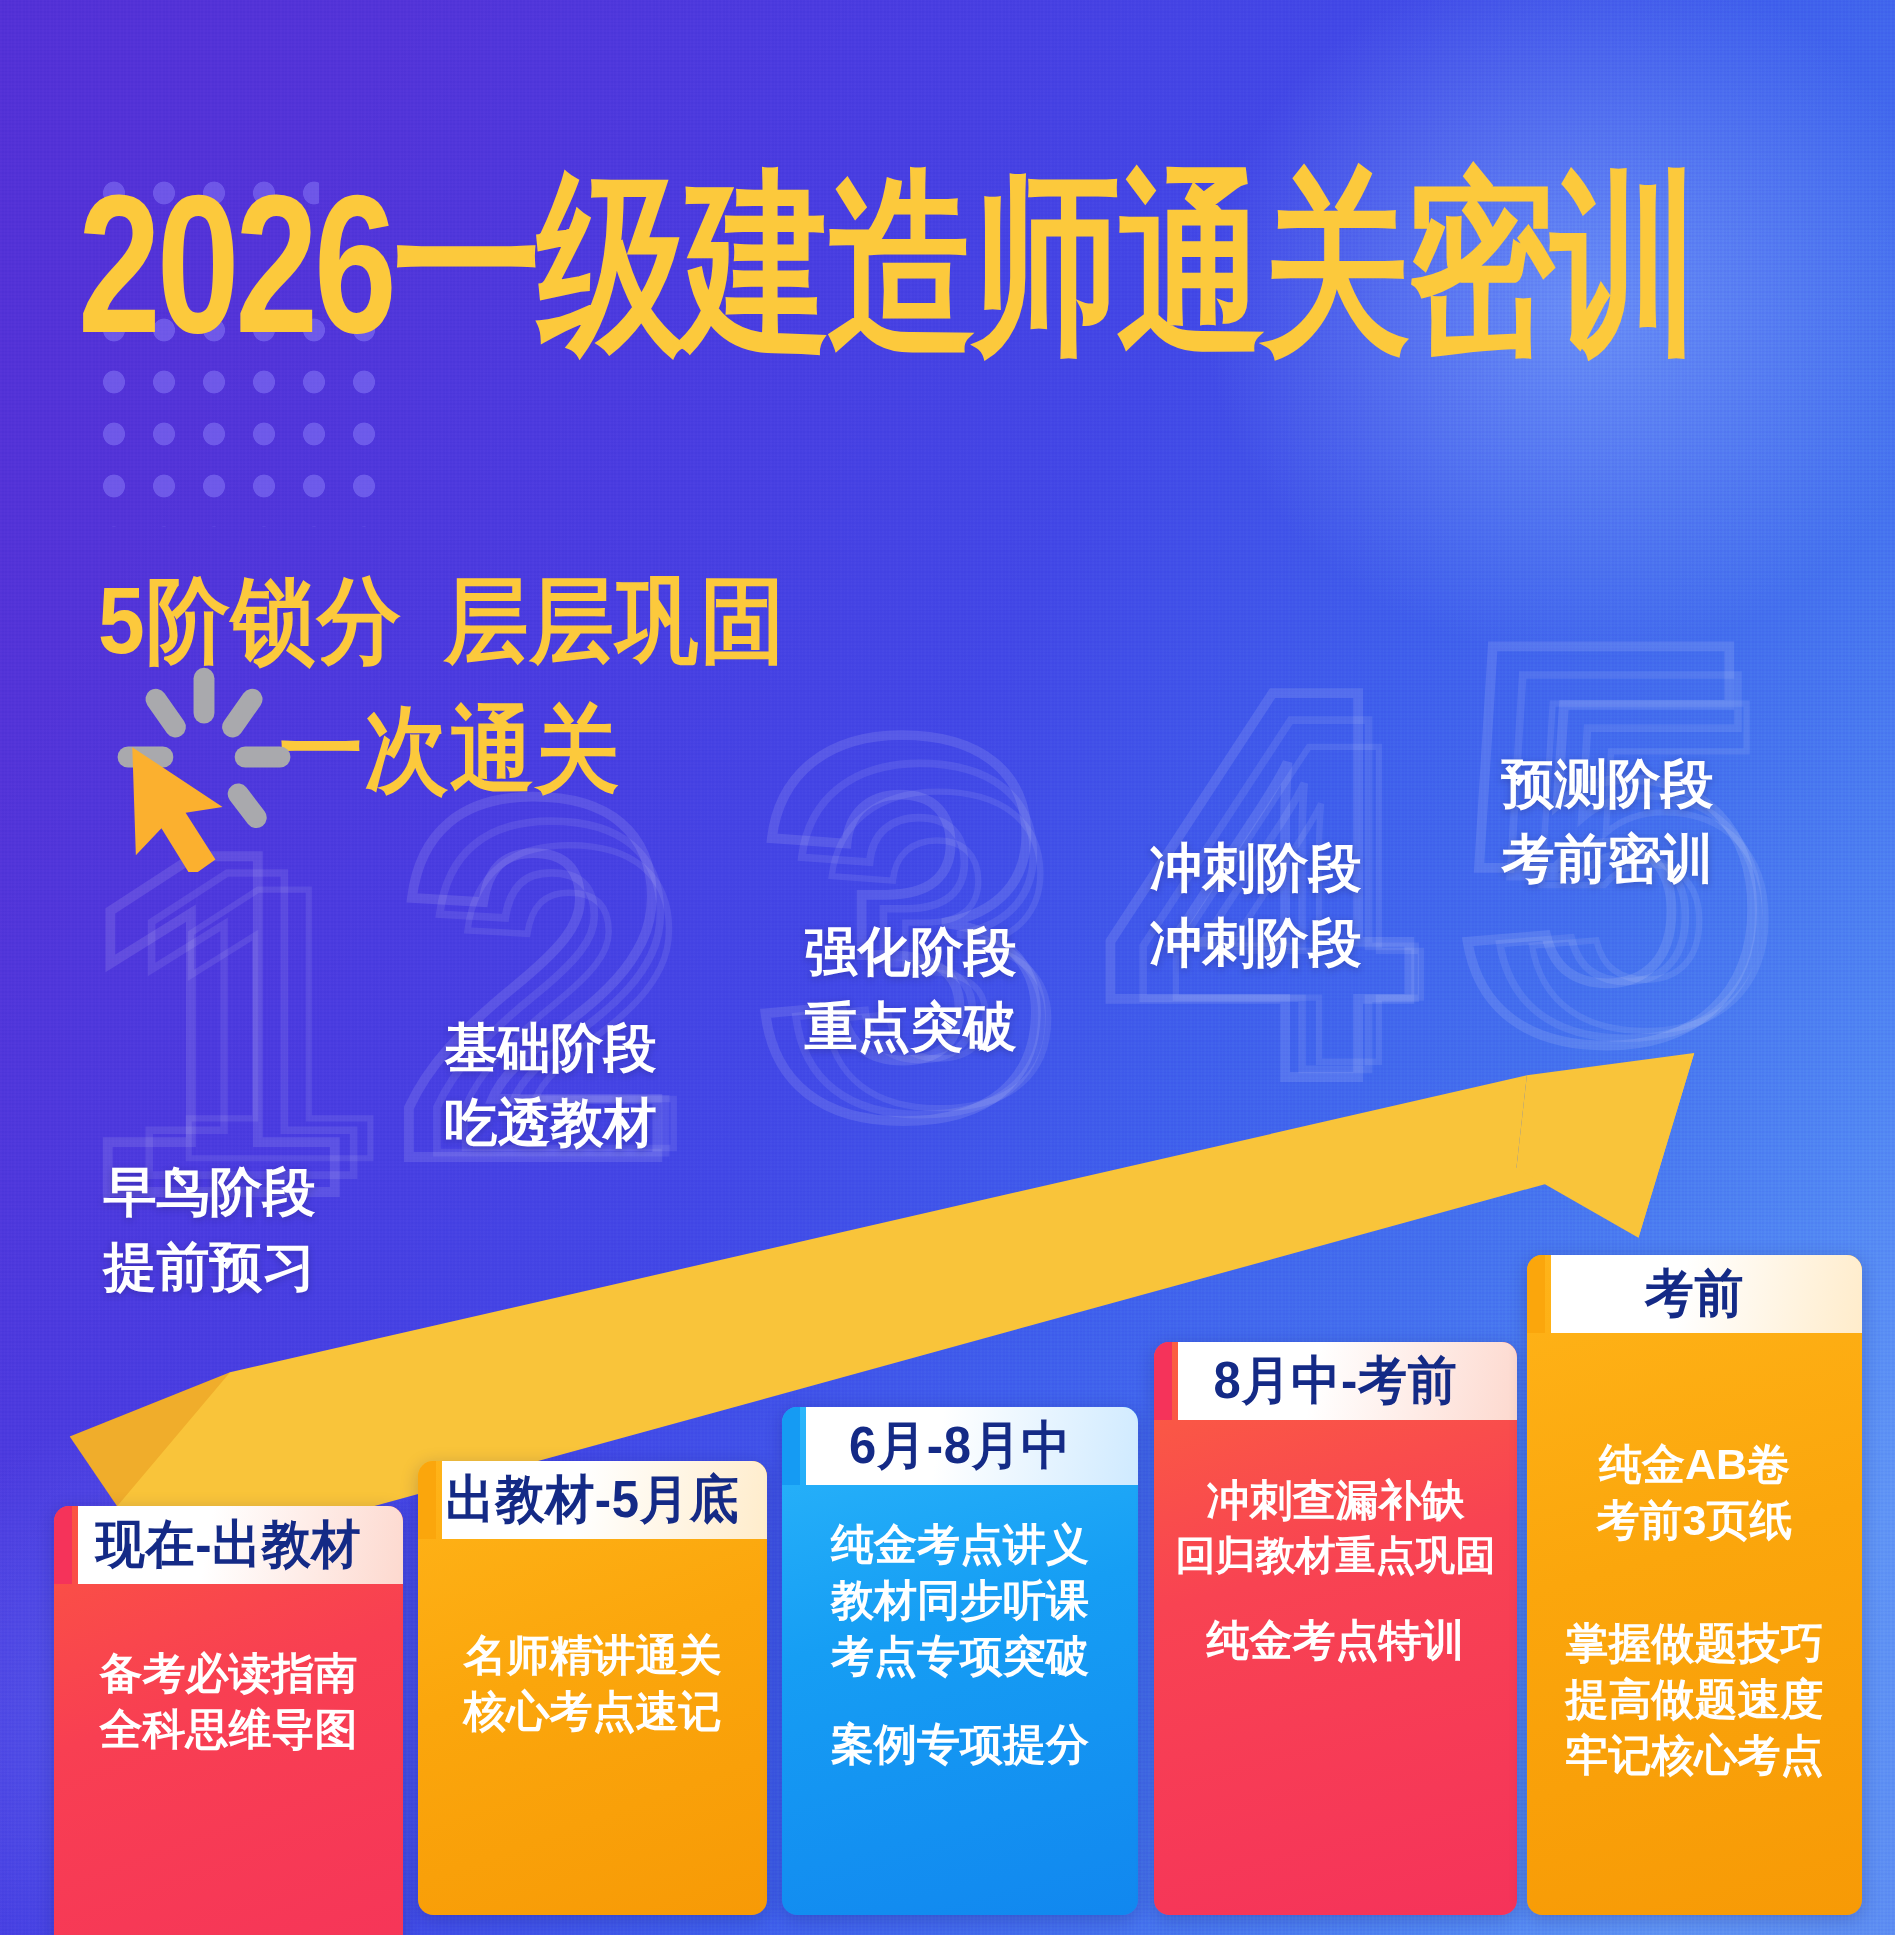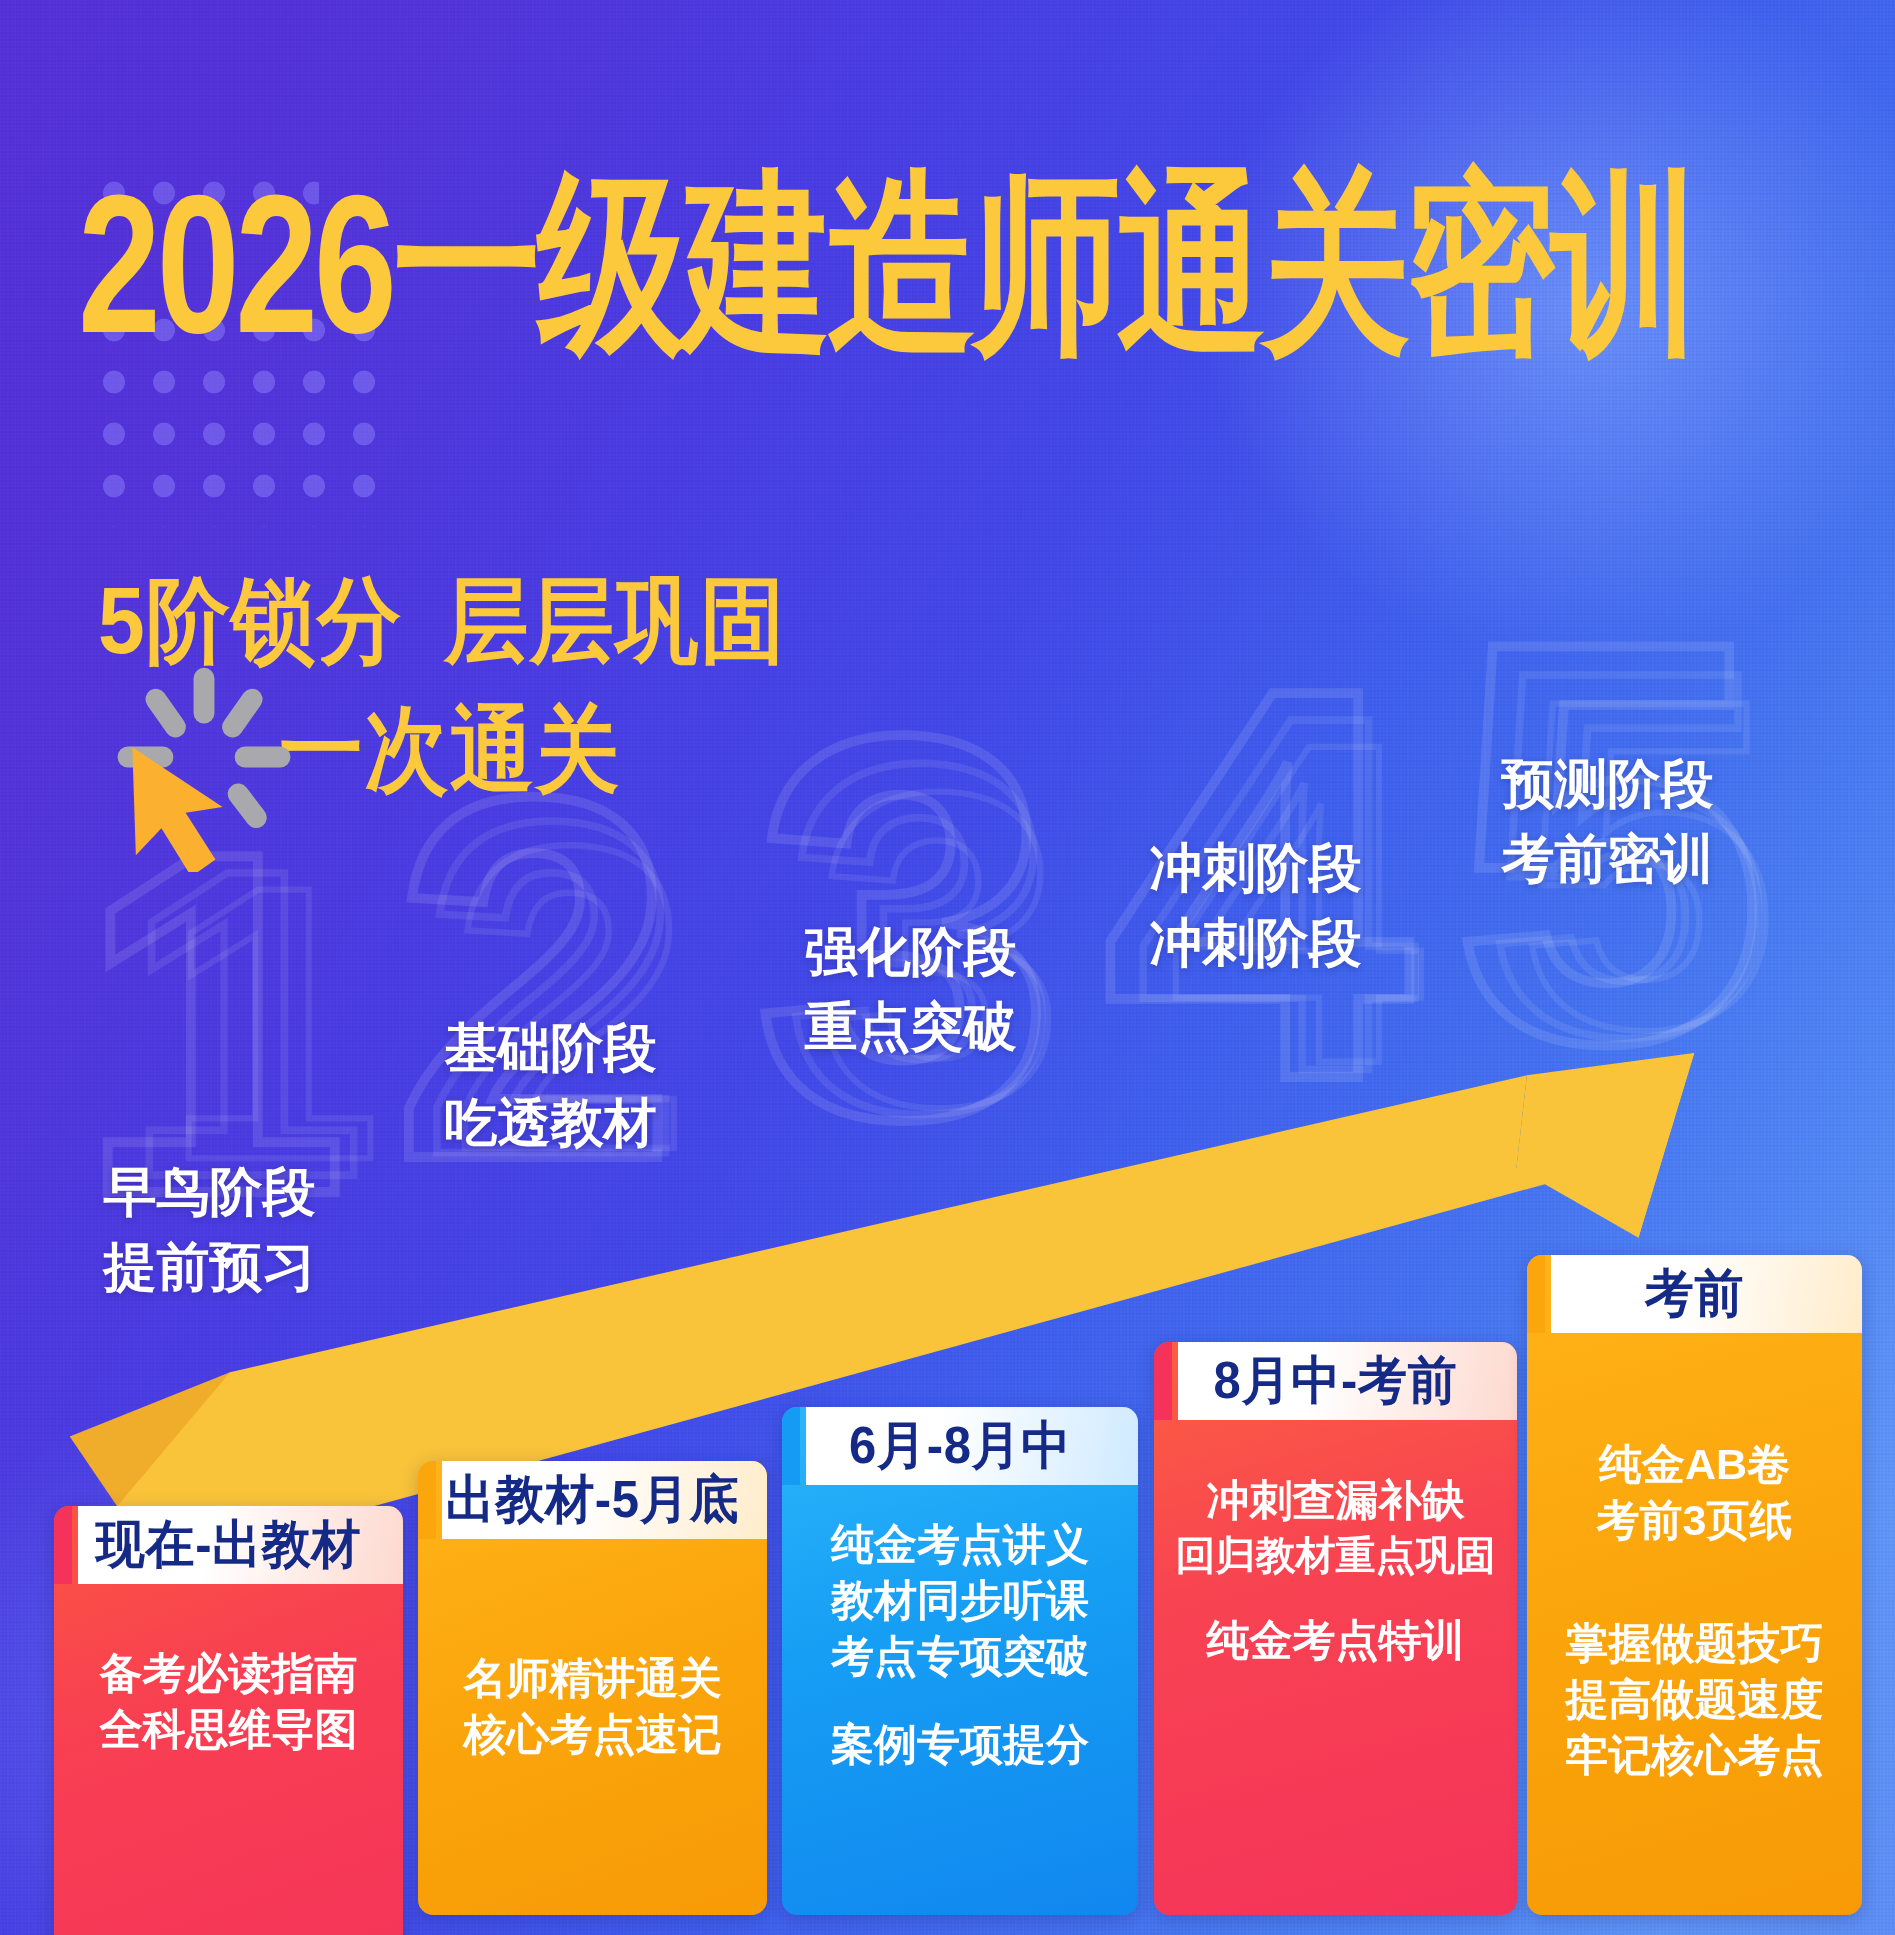--- a/index.html
+++ b/index.html
@@ -298,21 +298,21 @@
     </div>
   </div>
 
   <div class="card" style="left:418px; top:1461px; width:349px; height:454px;
               background:linear-gradient(160deg,#ffb419 0%,#fba60c 45%,#f79a06 100%);">
     <div class="hdr">
       <div class="bar" style="background:#fba60c;"></div>
       <div class="plate" style="background:linear-gradient(100deg,#ffffff 0%,#ffffff 42%,#ffeccb 100%);"></div>
       <span>出教材-5月底</span>
     </div>
-    <div class="body" style="padding-top:112px;">
+    <div class="body" style="padding-top:89px;">
       <div class="ln">名师精讲通关</div>
       <div class="ln">核心考点速记</div>
     </div>
   </div>
 
   <div class="card" style="left:782px; top:1407px; width:356px; height:508px;
               background:linear-gradient(165deg,#2bb6fb 0%,#169ef4 42%,#1187ef 100%);">
     <div class="hdr">
       <div class="bar" style="background:#159bf3;"></div>
       <div class="plate" style="background:linear-gradient(100deg,#ffffff 0%,#ffffff 40%,#cfeaff 100%);"></div>

